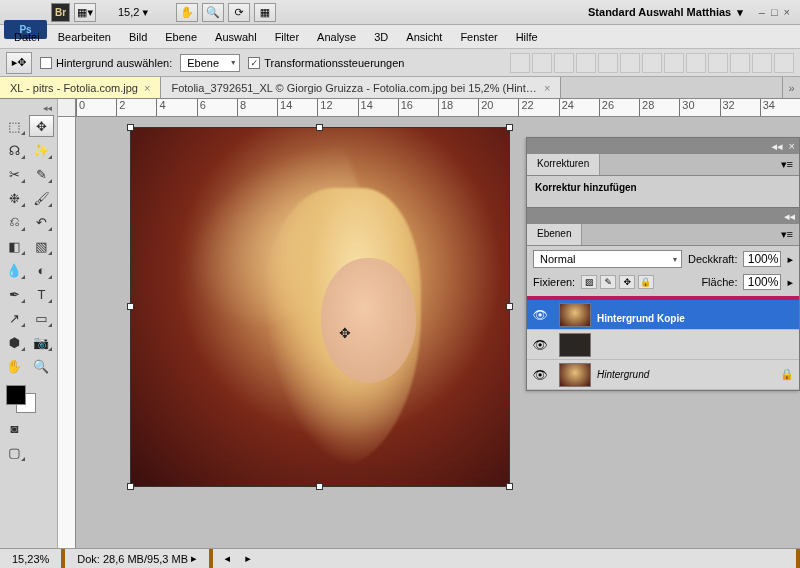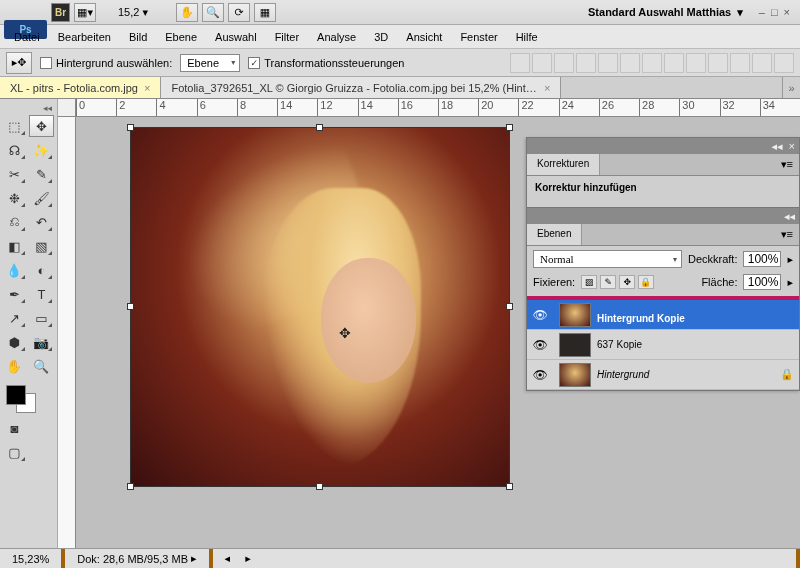--- a/index.html
+++ b/index.html
@@ -48,21 +48,21 @@
 .th-tm { left: 50%; top: -4px; margin-left: -4px; } .th-bm { left: 50%; bottom: -4px; margin-left: -4px; }
 .th-ml { left: -4px; top: 50%; margin-top: -4px; } .th-mr { right: -4px; top: 50%; margin-top: -4px; }
 .cursor-cross { position: absolute; left: 55%; top: 55%; font-size: 14px; color: #222; }
 .panels { position: absolute; right: 0; top: 38px; width: 274px; background: #cfcfcf; border: 1px solid #777; box-shadow: -1px 1px 3px rgba(0,0,0,0.2); }
 .panel-header { height: 16px; background: #8a8a8a; display: flex; justify-content: flex-end; align-items: center; padding: 0 4px; color: #eee; font-size: 9px; gap: 6px; }
 .panel-tab-row { display: flex; background: #bdbdbd; border-bottom: 1px solid #888; }
 .panel-tab { padding: 4px 10px; background: #d8d8d8; border-right: 1px solid #999; font-size: 10px; }
 .panel-body { padding: 6px 8px; font-size: 10px; font-weight: bold; }
 .layers-panel { border-top: 1px solid #777; margin-top: 8px; }
 .layers-controls { display: flex; align-items: center; padding: 4px 6px; gap: 6px; font-size: 10px; }
-.layers-controls .select-box { flex: 1; min-width: 80px; font-family: Liberation Serif, serif; }
+.layers-controls .select-box { flex: 1; min-width: 80px; }
 .num-input { width: 38px; height: 16px; border: 1px solid #888; background: #fff; text-align: right; padding-right: 2px; font-size: 12px; }
 .lock-row { display: flex; align-items: center; padding: 2px 6px 6px; gap: 6px; font-size: 10px; border-bottom: 4px solid #be185d; }
 .lock-icons { display: flex; gap: 3px; }
 .lock-icons span { width: 16px; height: 14px; border: 1px solid #aaa; background: #e5e5e5; font-size: 9px; display: flex; align-items: center; justify-content: center; }
 .layer-list { background: #d6d6d6; }
 .layer-row { display: flex; align-items: center; height: 30px; border-bottom: 1px solid #bbb; }
 .layer-row.selected { background: #2e6fd4; color: #fff; }
 .vis-col { width: 26px; display: flex; justify-content: center; font-size: 12px; }
 .thumb { width: 32px; height: 24px; border: 1px solid #777; margin: 0 6px; background: radial-gradient(circle at 50% 40%, #e8c078, #4a1510); }
 .thumb.dark { background: #2a2624; }
@@ -304,21 +304,20 @@
         <div class="layer-list" id="layer-list">
             <div class="layer-row selected">
               <div class="vis-col">👁</div>
               <div class="thumb "></div>
               <div class="layer-name bold">Hintergrund Kopie</div>
               <div class="lock-col"></div>
             </div>
             <div class="layer-row">
               <div class="vis-col">👁</div>
               <div class="thumb dark"></div>
-              <div class="layer-name ">637 Kopie</div>
               <div class="lock-col"></div>
             </div>
             <div class="layer-row">
               <div class="vis-col">👁</div>
               <div class="thumb "></div>
               <div class="layer-name italic">Hintergrund</div>
               <div class="lock-col">🔒</div>
             </div>
           </div>
       </div>

